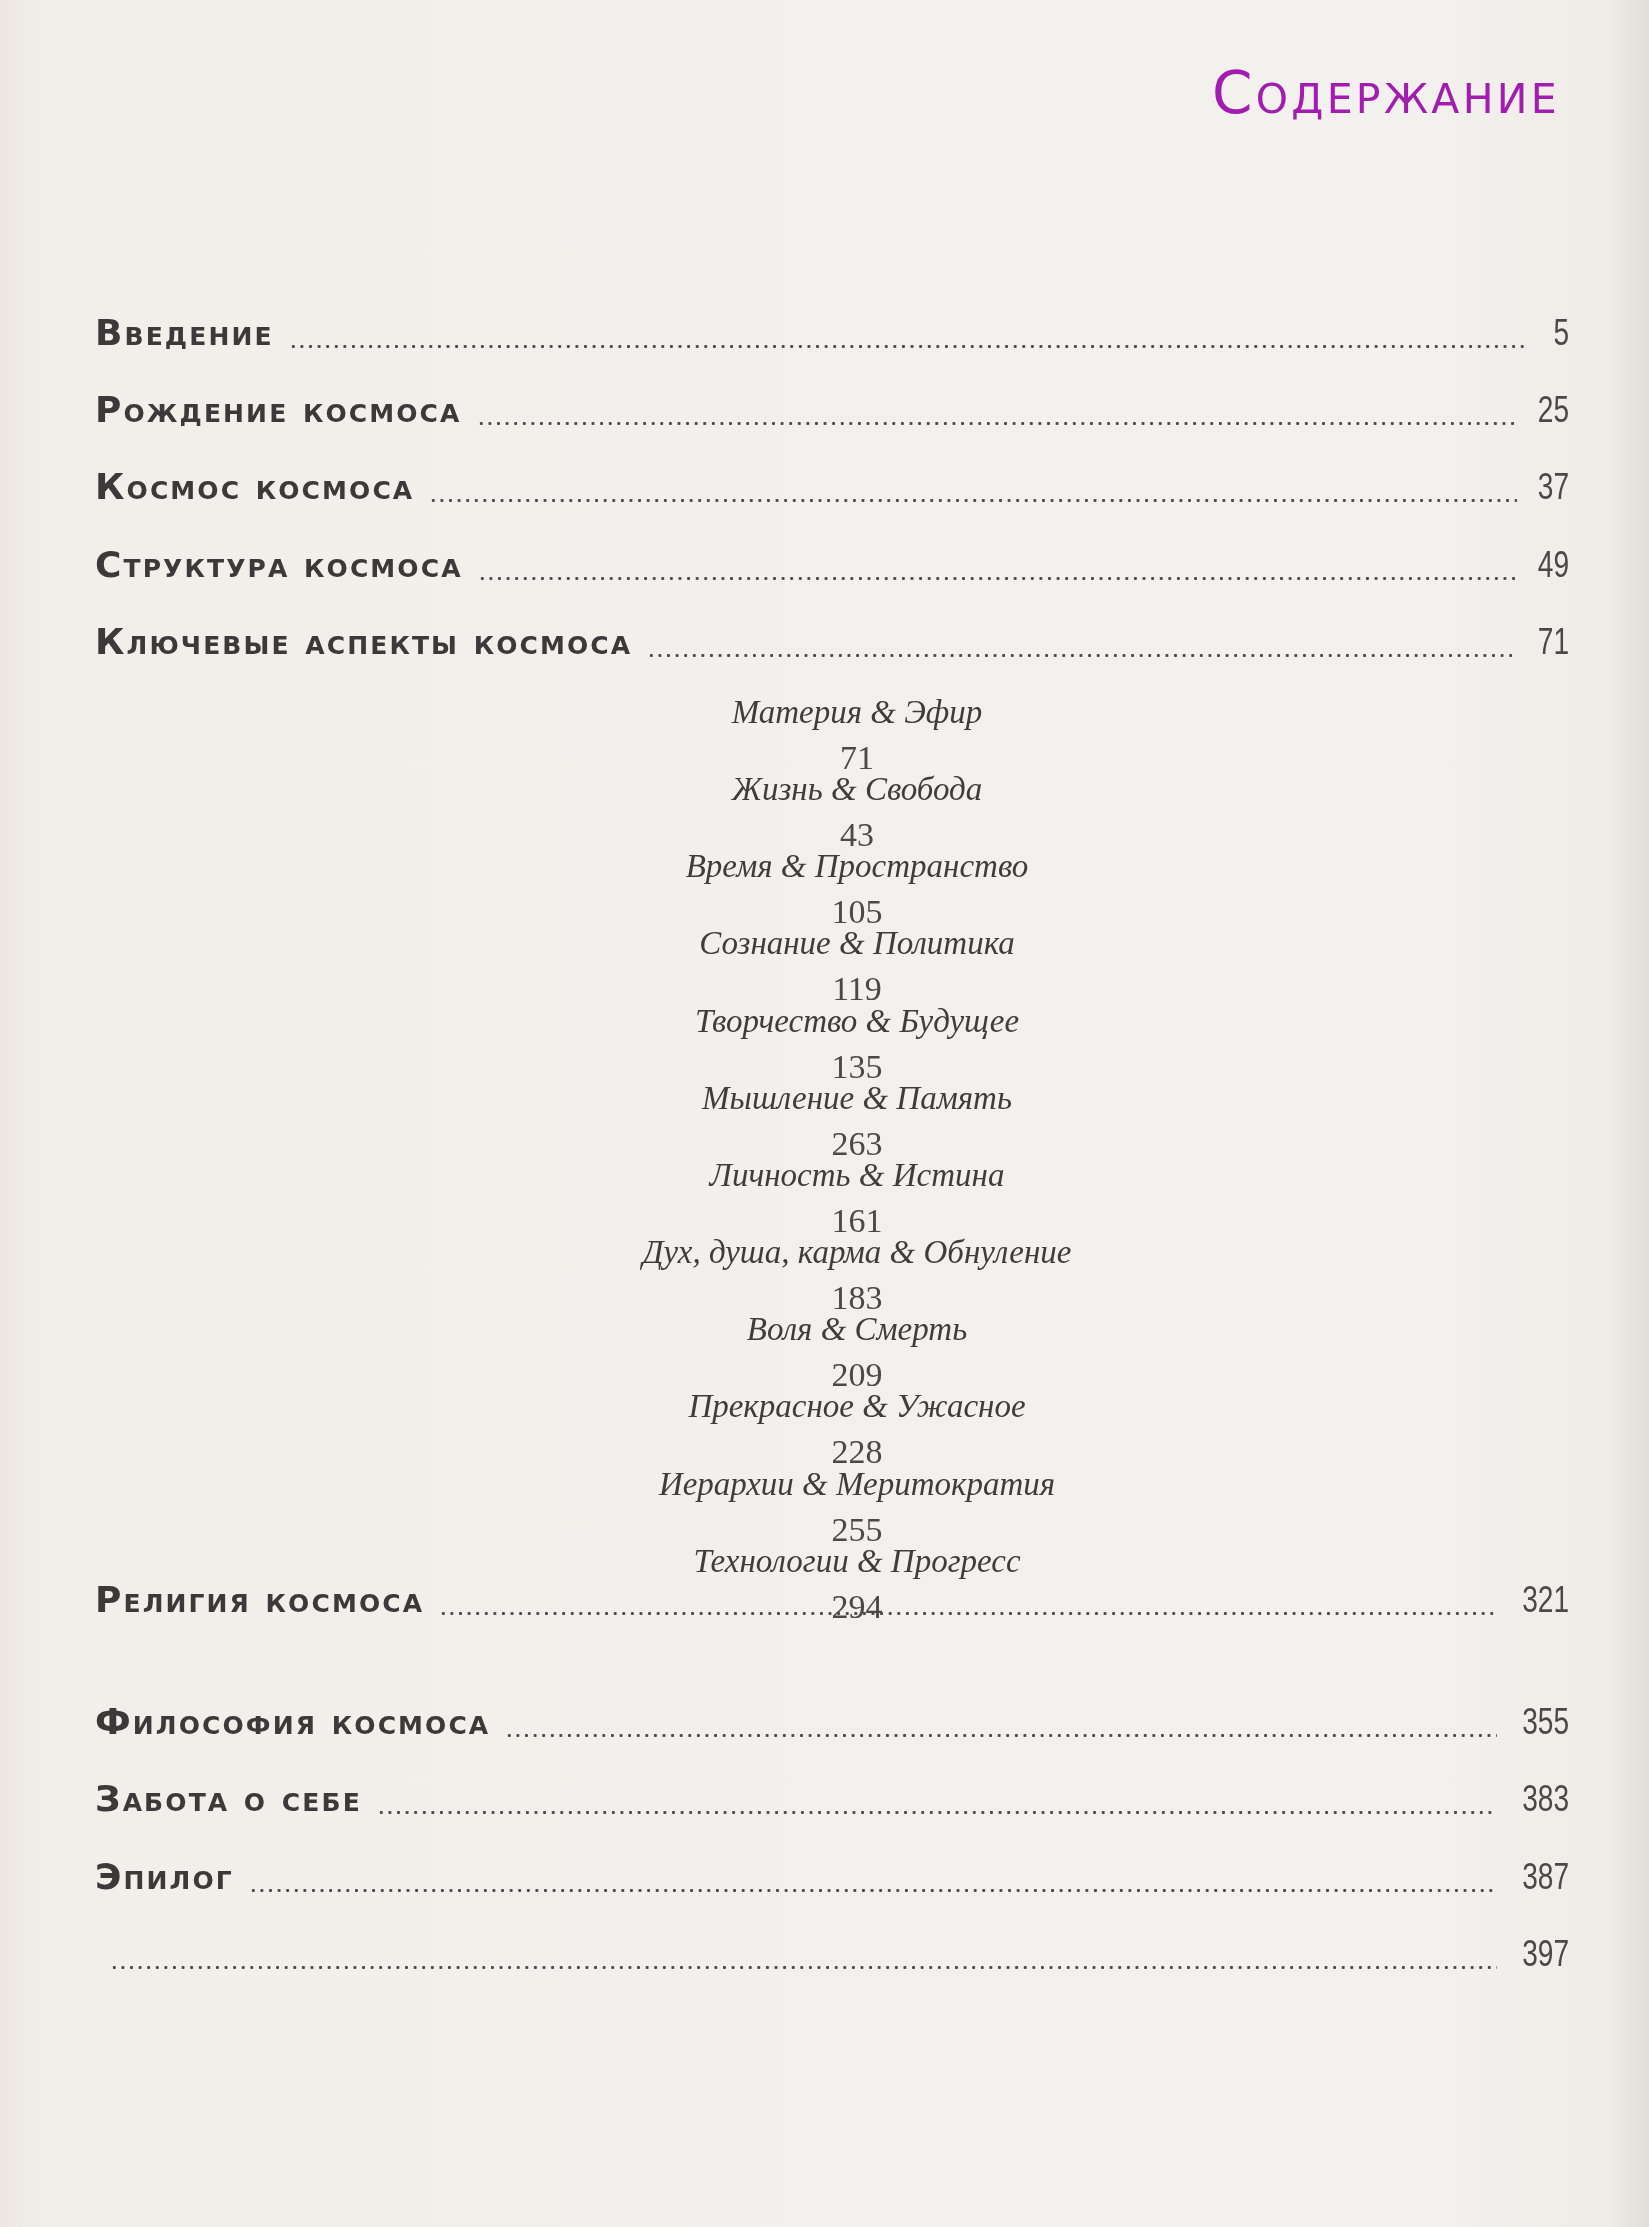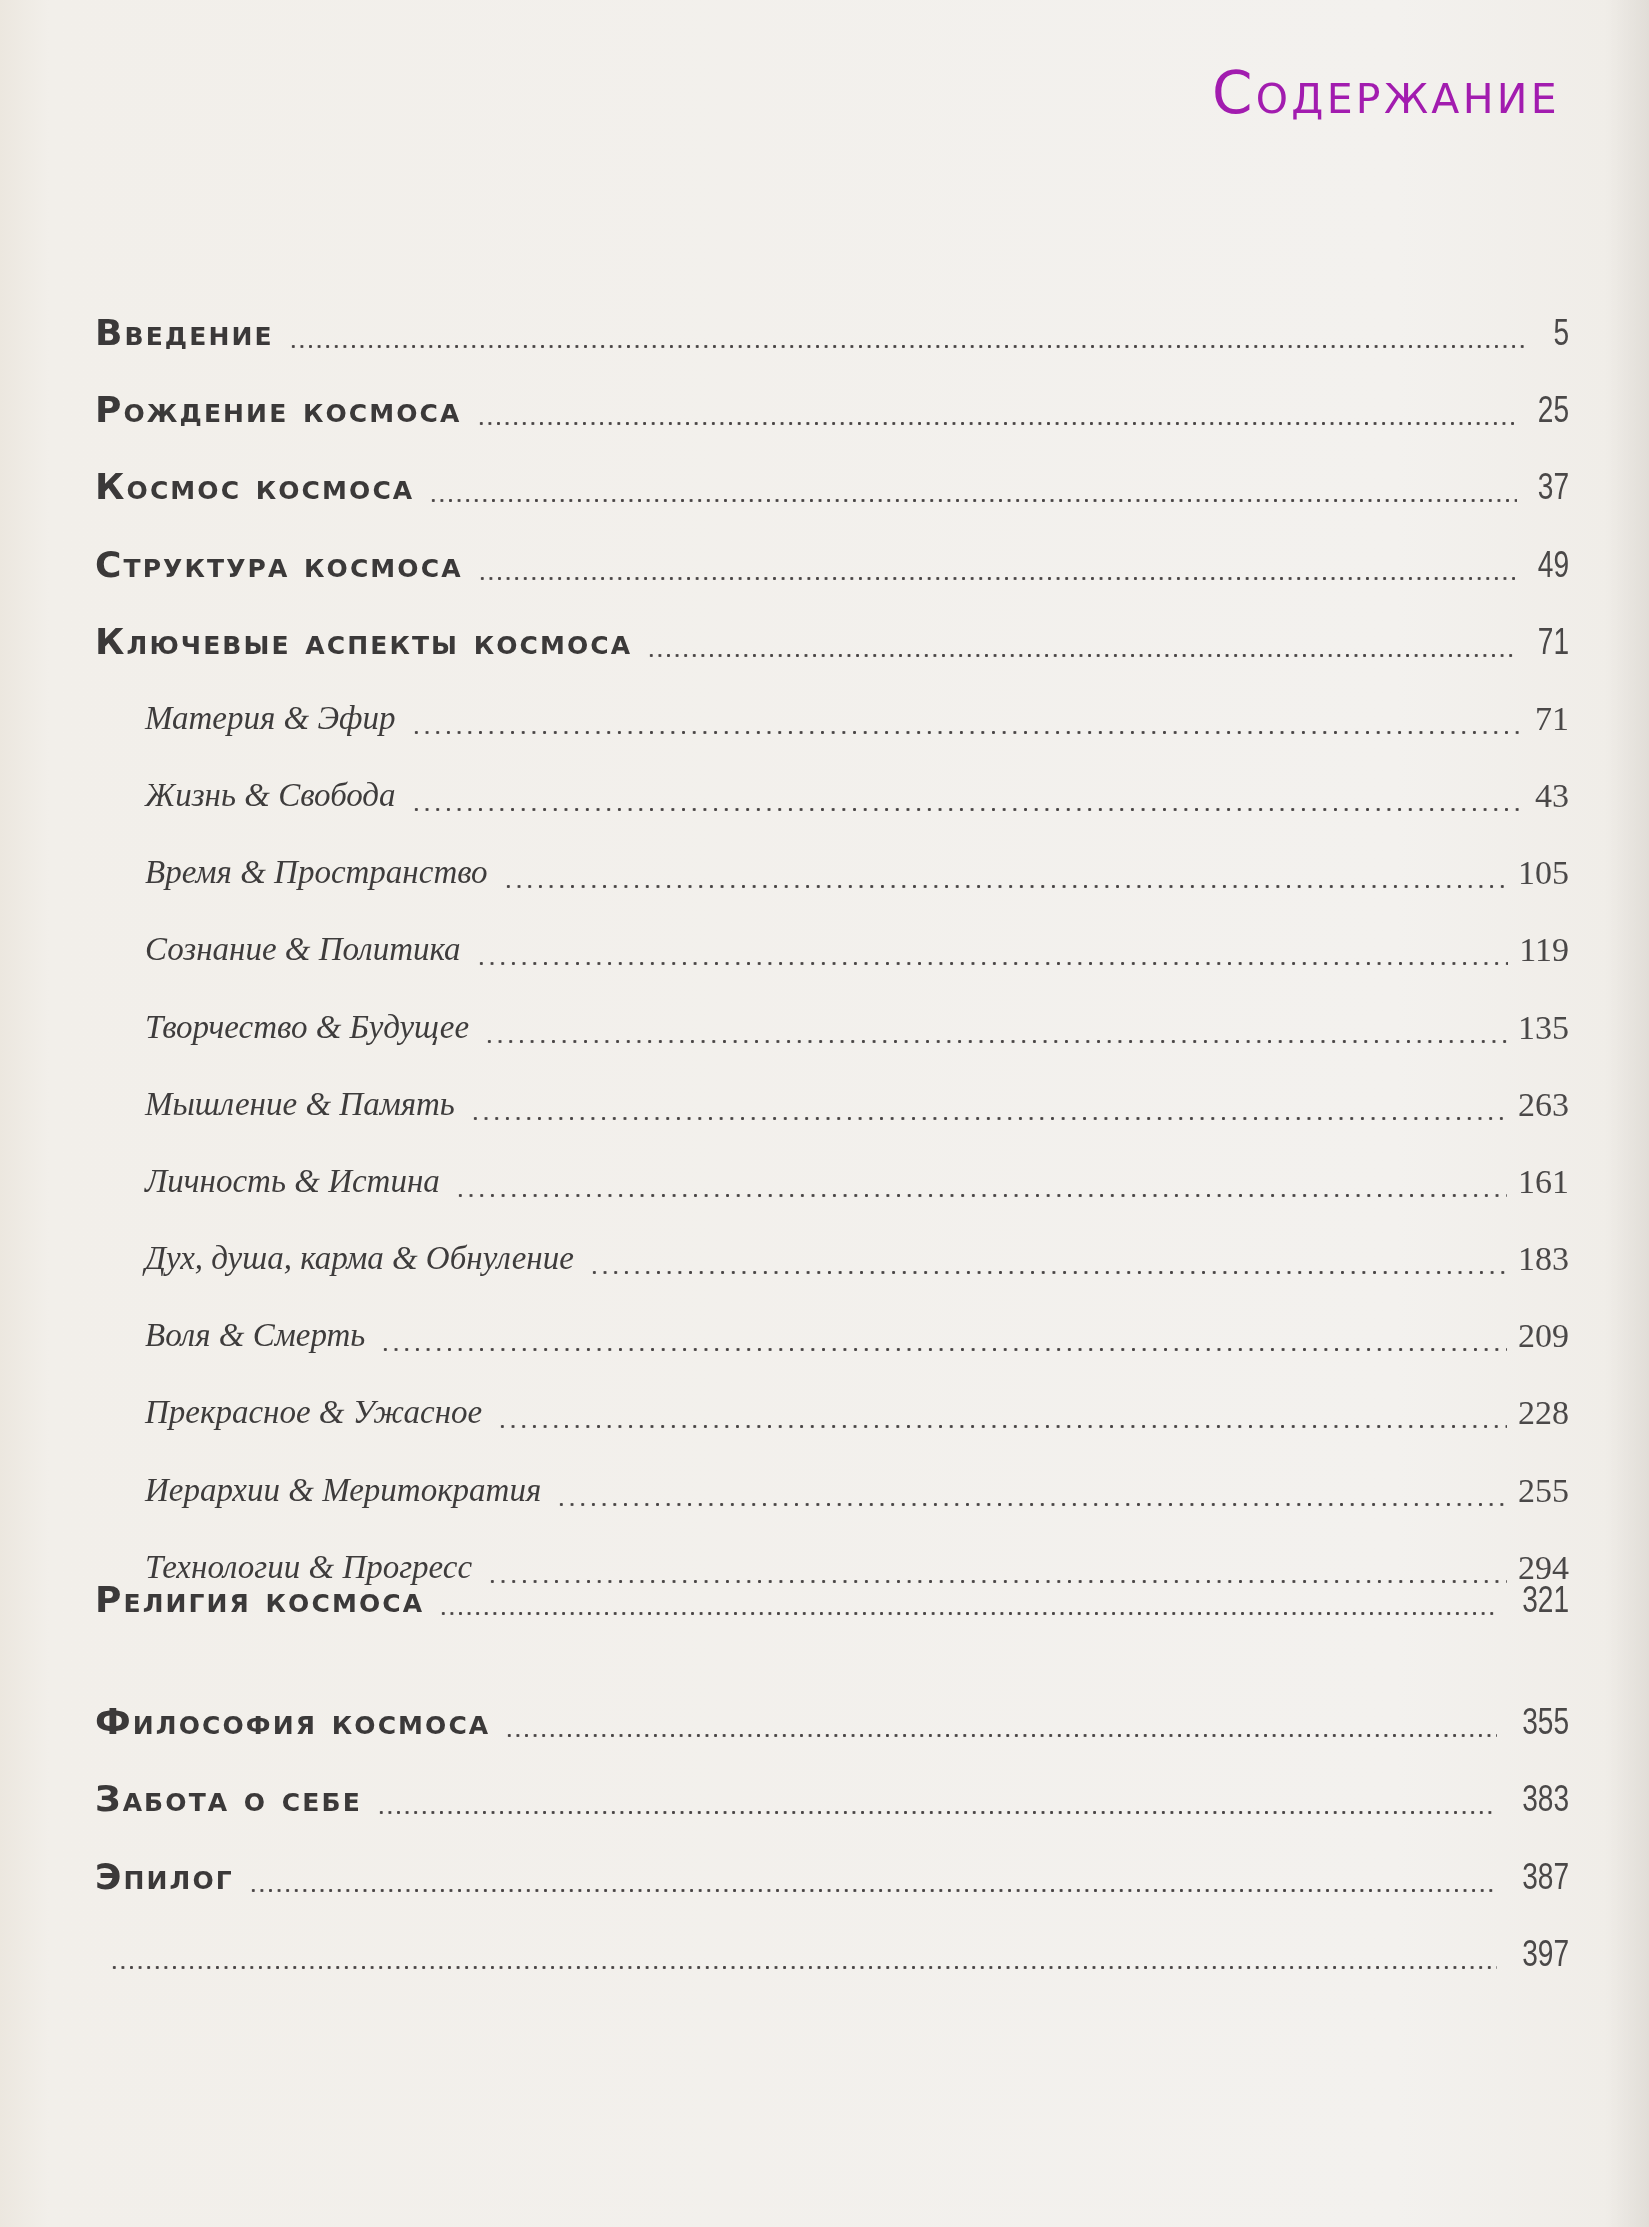--- a/index.html
+++ b/index.html
@@ -55,21 +55,21 @@
     padding: 0;
   }
   .entry {
     position: absolute;
     display: flex;
     align-items: center;
     height: 49px;
     right: 80px;
   }
   .entry.main { left: 95px; }
-  .entry.sub  { left: 145px; }
+  .entry.sub  { left: 145px; flex-direction: column; }
   .entry .label {
     white-space: nowrap;
     flex: 0 0 auto;
   }
   .entry.main .label {
     font-family: "DejaVu Sans", sans-serif;
     font-weight: bold;
     font-variant: small-caps;
     font-size: 36px;
     letter-spacing: 2.1px;

